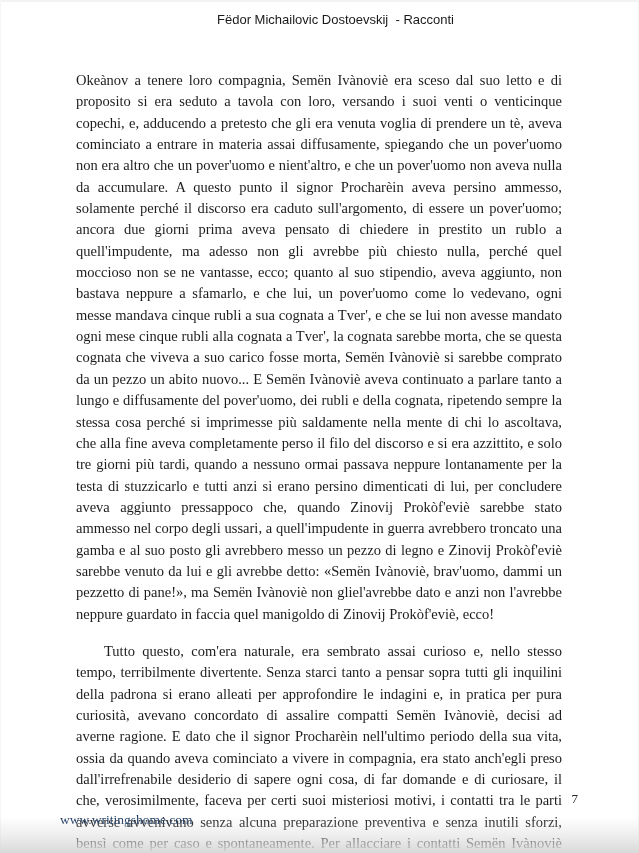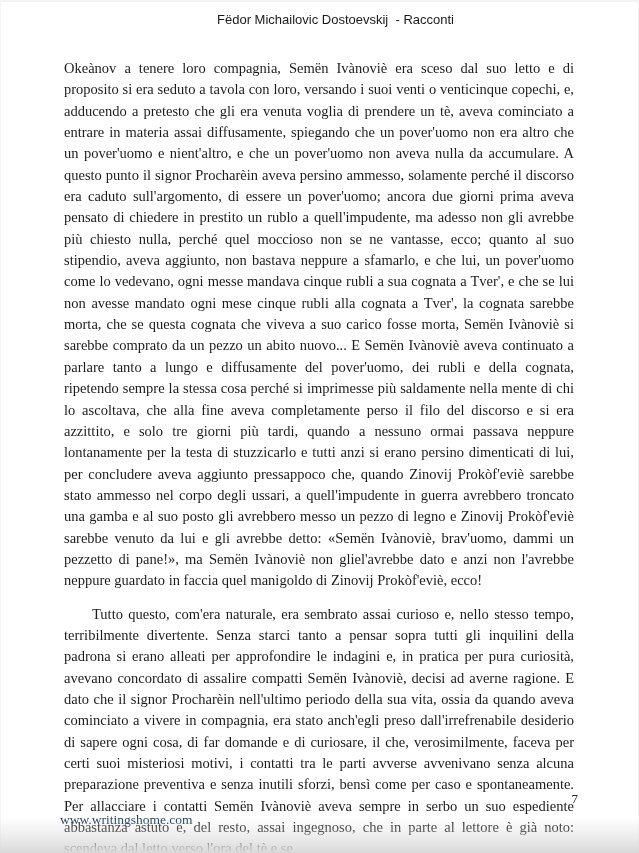--- a/index.html
+++ b/index.html
@@ -51,21 +51,21 @@
   .content {
     position: absolute;
     top: 54px;
     left: 60px;
     width: 518px;
     text-align: justify;
     font-size: 14.5px;
     line-height: 21.35px;
   }
   .content p {
-    margin: 4px;
+    margin: 16px;
   }
   .content p.indented {
     text-indent: 28px;
     margin-top: 12px;
   }
   .page-number {
     position: absolute;
     top: 791px;
     right: 61px;
     font-size: 13px;

